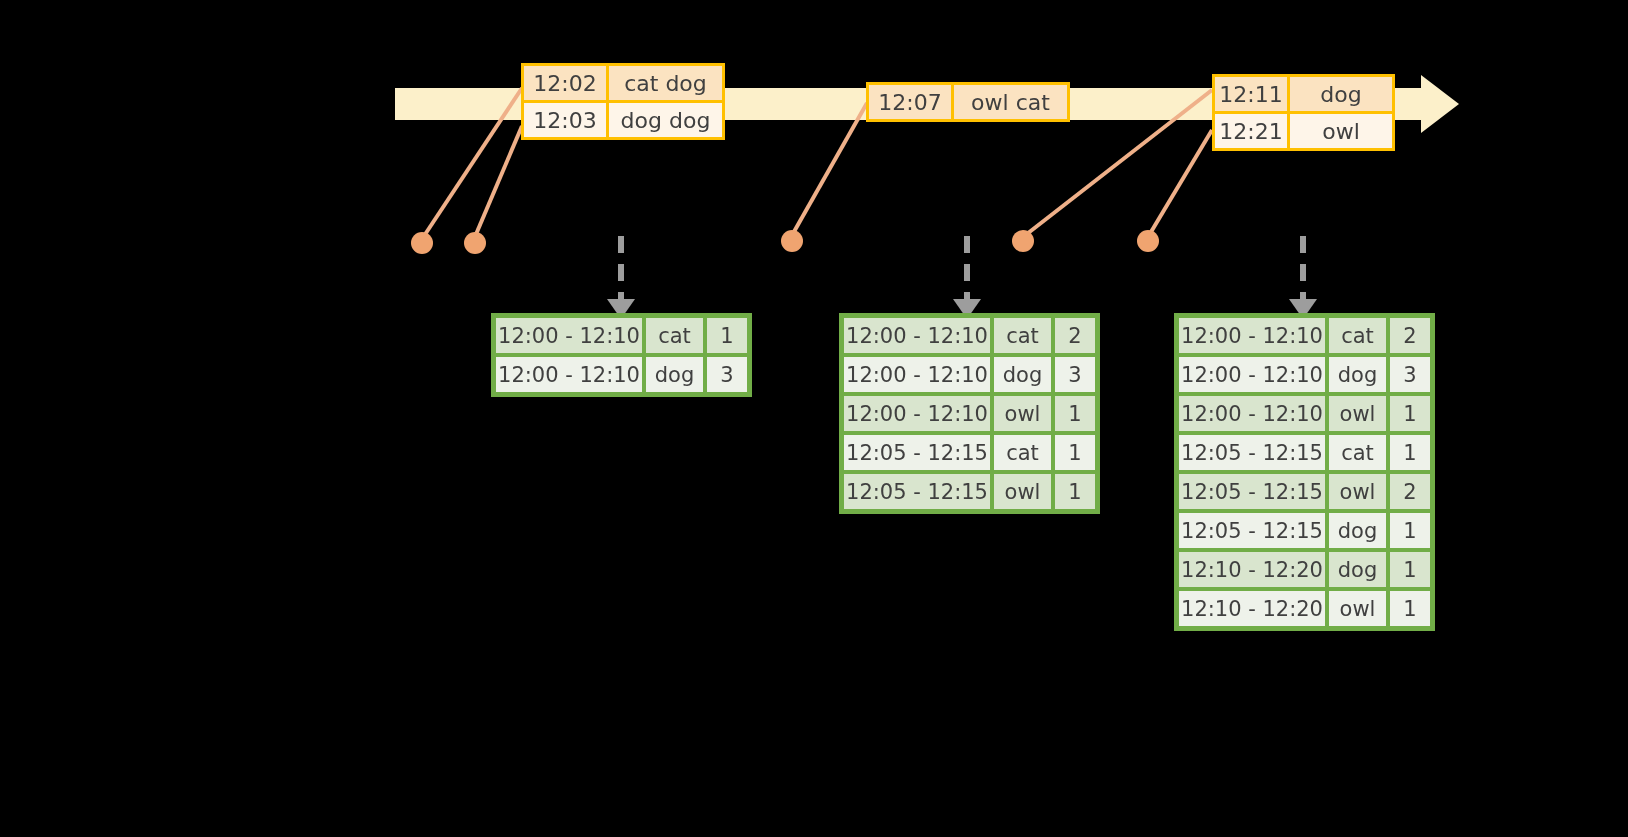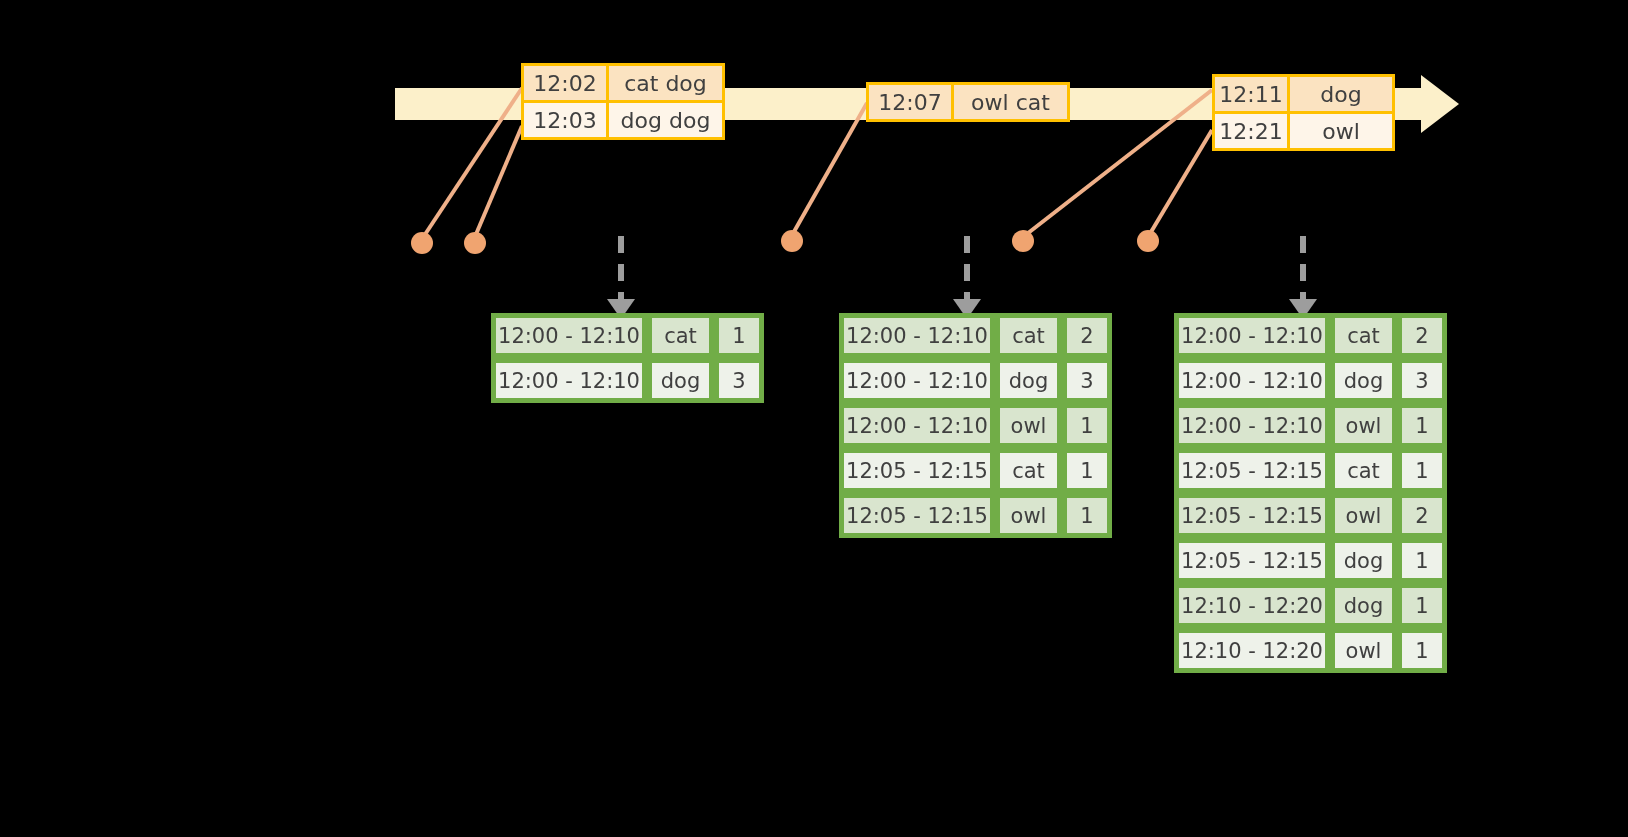--- a/index.html
+++ b/index.html
@@ -19,21 +19,21 @@
     height:34px;font-size:22px;color:var(--ink);
   }
   .event-table .dark{background:var(--event-row-dark);}
   .event-table .light{background:var(--event-row-light);}
   #event-table-1{left:521px;top:63px;grid-template-columns:82px 113px;}
   #event-table-2{left:866px;top:82px;grid-template-columns:82px 113px;}
   #event-table-3{left:1212px;top:63px;grid-template-columns:72px 102px;margin-top:11px;}
 
   
   .result-table{
-    position:absolute;display:grid;gap:10px;padding:5px;
+    position:absolute;display:grid;gap:4px;padding:5px;
     background:var(--result-border);box-sizing:border-box;
     grid-template-columns:146px 57px 40px;
   }
   .result-table .cell{
     display:flex;align-items:center;justify-content:center;
     height:35px;font-size:21px;color:var(--ink);
   }
   .result-table .dark{background:var(--result-row-dark);}
   .result-table .light{background:var(--result-row-light);}
   #result-table-1{left:491px;top:313px;}

